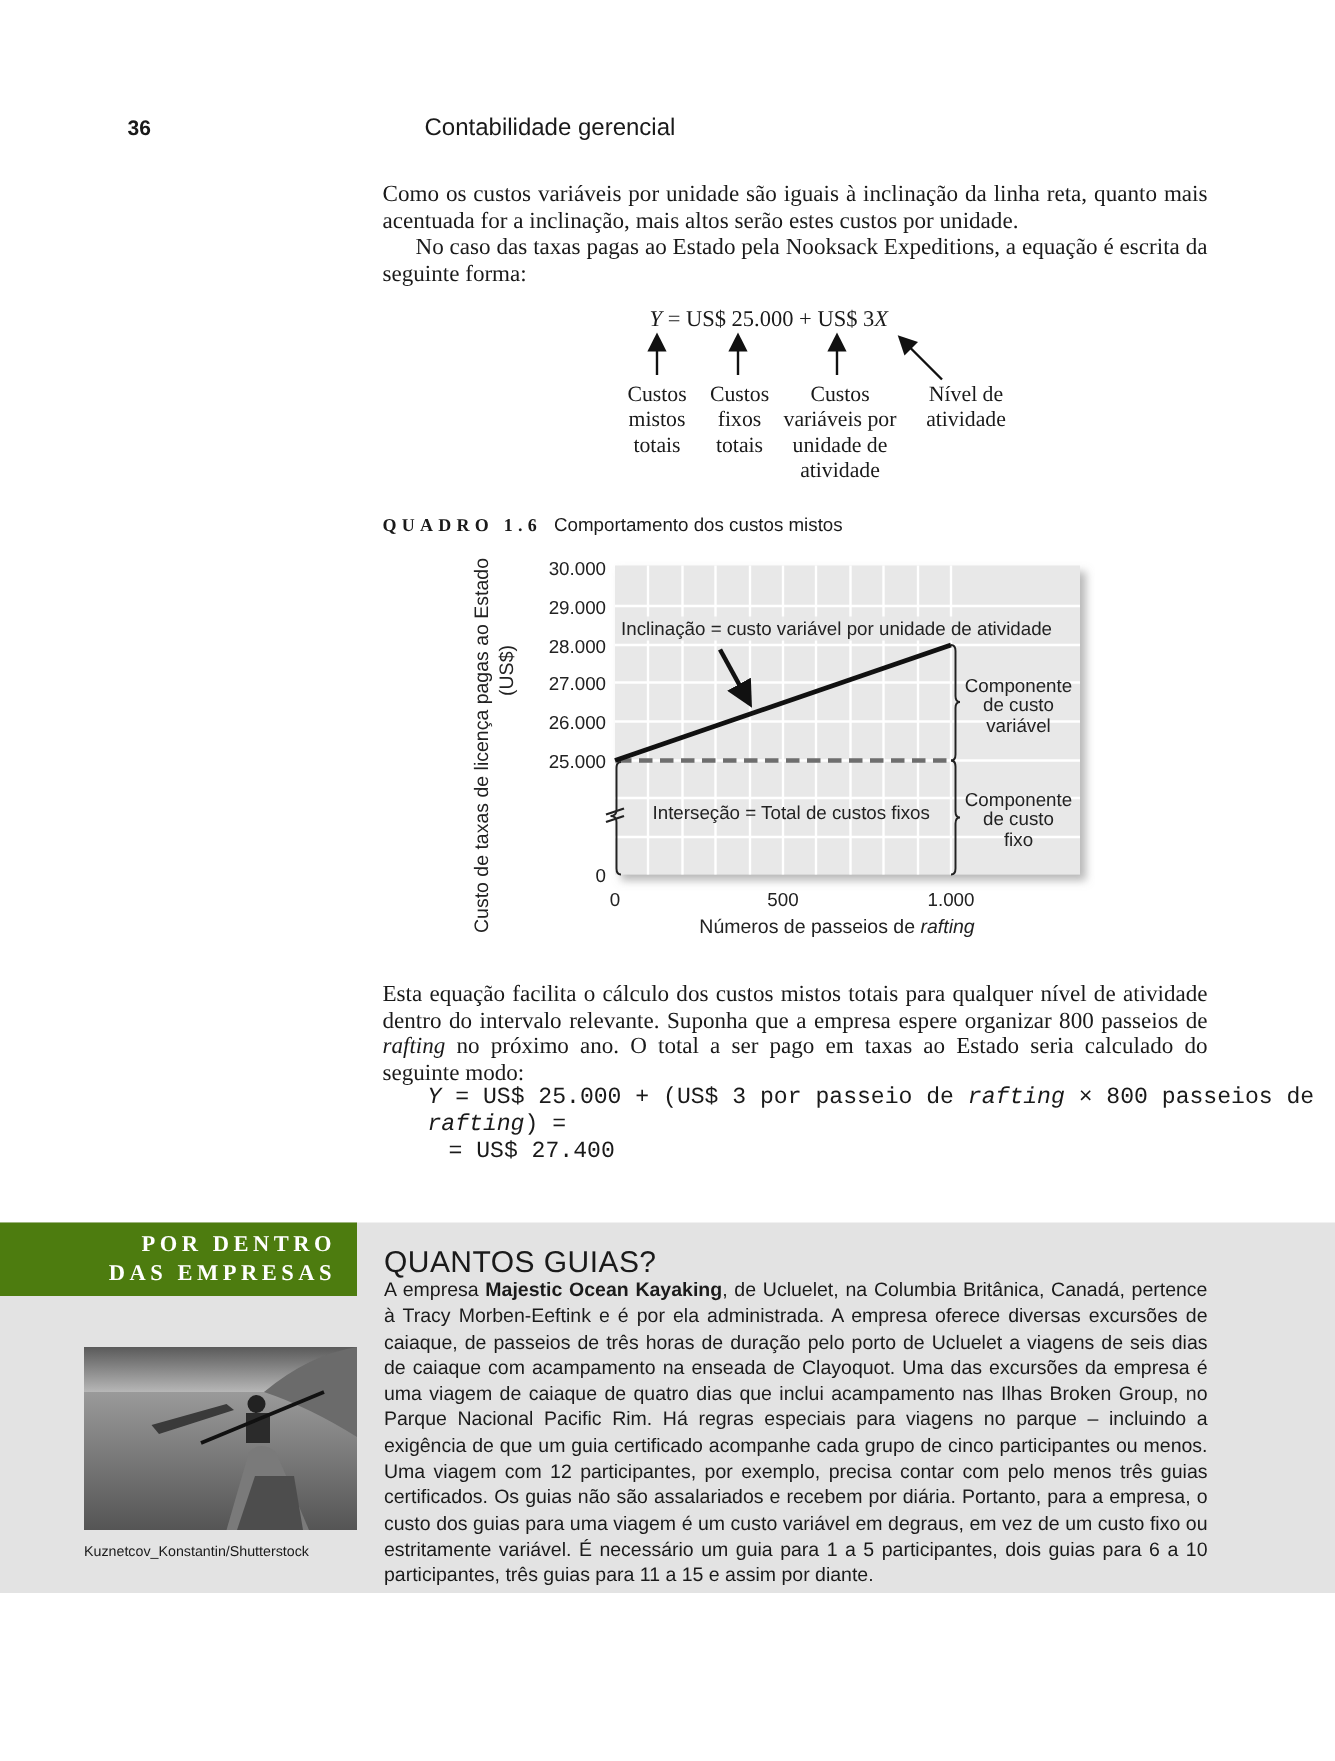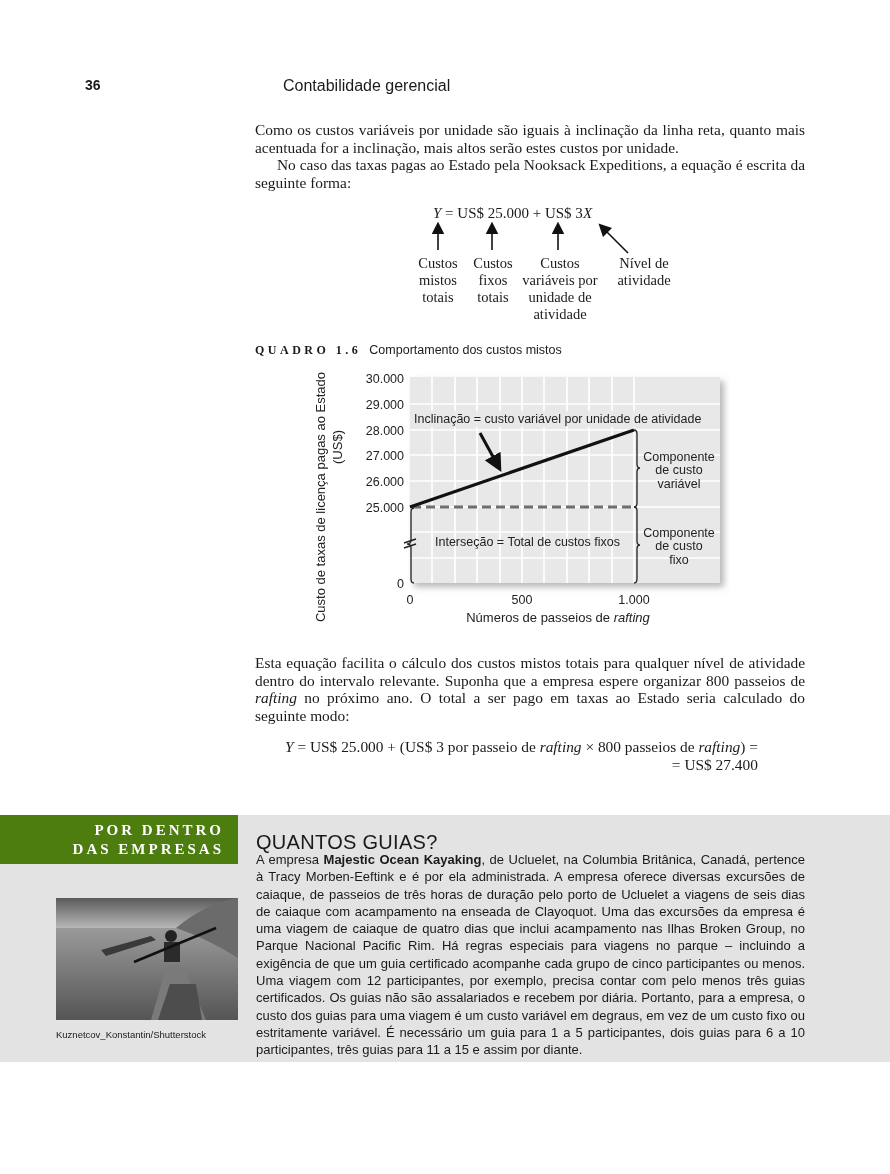--- a/index.html
+++ b/index.html
@@ -1,19 +1,19 @@
 <!DOCTYPE html>
 <html><head>
 <meta charset="utf-8">
 <style>
   html, body { margin: 0; padding: 0; }
   body { width: 890px; height: 1174px; background: #ffffff; position: relative; overflow: hidden; color: #1a1a1a; }
   .abs { position: absolute; }
   .sans { font-family: "Liberation Sans", "DejaVu Sans", sans-serif; }
-  .serif { font-family: "Liberation Serif", "DejaVu Serif", serif; text-align: right; }
+  .serif { font-family: "Liberation Serif", "DejaVu Serif", serif; }
 
   .page-number { left: 85px; top: 77px; font-size: 14px; font-weight: bold; }
   .running-head { left: 255px; top: 77px; font-size: 16px; margin-left: 28px; }
 
   .body-text { left: 255px; width: 550px; font-size: 15.4px; line-height: 17.6px; text-align: justify; }
   .body-text p { margin: 0; }
   .indent { text-indent: 22px; }
 
   .equation { left: 433px; top: 205px; font-size: 15px; }
   .eq-labels { top: 255px; font-size: 14.5px; line-height: 17px; text-align: center; }
@@ -168,21 +168,21 @@
     <text x="-497" y="325">Custo de taxas de licença pagas ao Estado</text>
     <text x="-447" y="342">(US$)</text>
   </g>
   <text x="558" y="622" font-size="13" fill="#222" text-anchor="middle"><tspan>Números de passeios de </tspan><tspan font-style="italic">rafting</tspan></text>
 </svg>
 
 <div class="abs serif body-text" style="top:654px;">
   <p><span>Esta equação facilita o cálculo dos custos mistos totais para qualquer nível de atividade dentro do intervalo relevante. Suponha que a empresa espere organizar 800 passeios de </span><i>rafting</i><span> no próximo ano. O total a ser pago em taxas ao Estado seria calculado do seguinte modo:</span></p>
 </div>
 
-<div class="abs serif calc" style="top:738px;">
+<div class="abs serif calc" style="top:722px;font-family:Liberation Mono, monospace;">
   <div><i>Y</i><span> = US$ 25.000 + (US$ 3 por passeio de </span><i>rafting</i><span> × 800 passeios de </span><i>rafting</i><span>) =</span></div>
   <div style="padding-left:14px;">= US$ 27.400</div>
 </div>
 
 <div class="abs box"></div>
 <div class="abs box-banner">
   <div>POR DENTRO</div>
   <div>DAS EMPRESAS</div>
 </div>
 <div class="abs sans box-title">QUANTOS GUIAS?</div>

